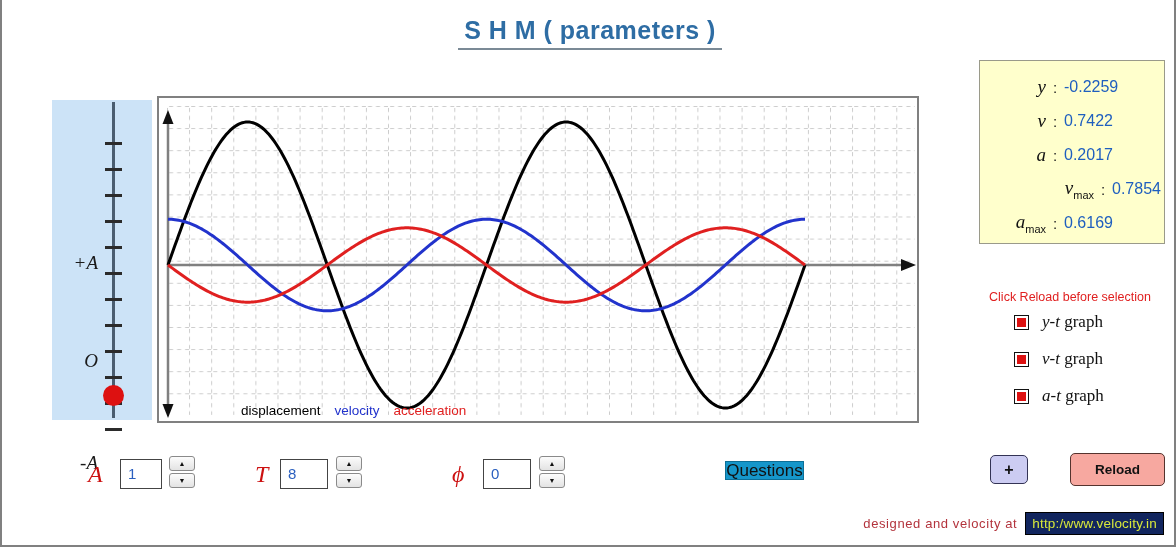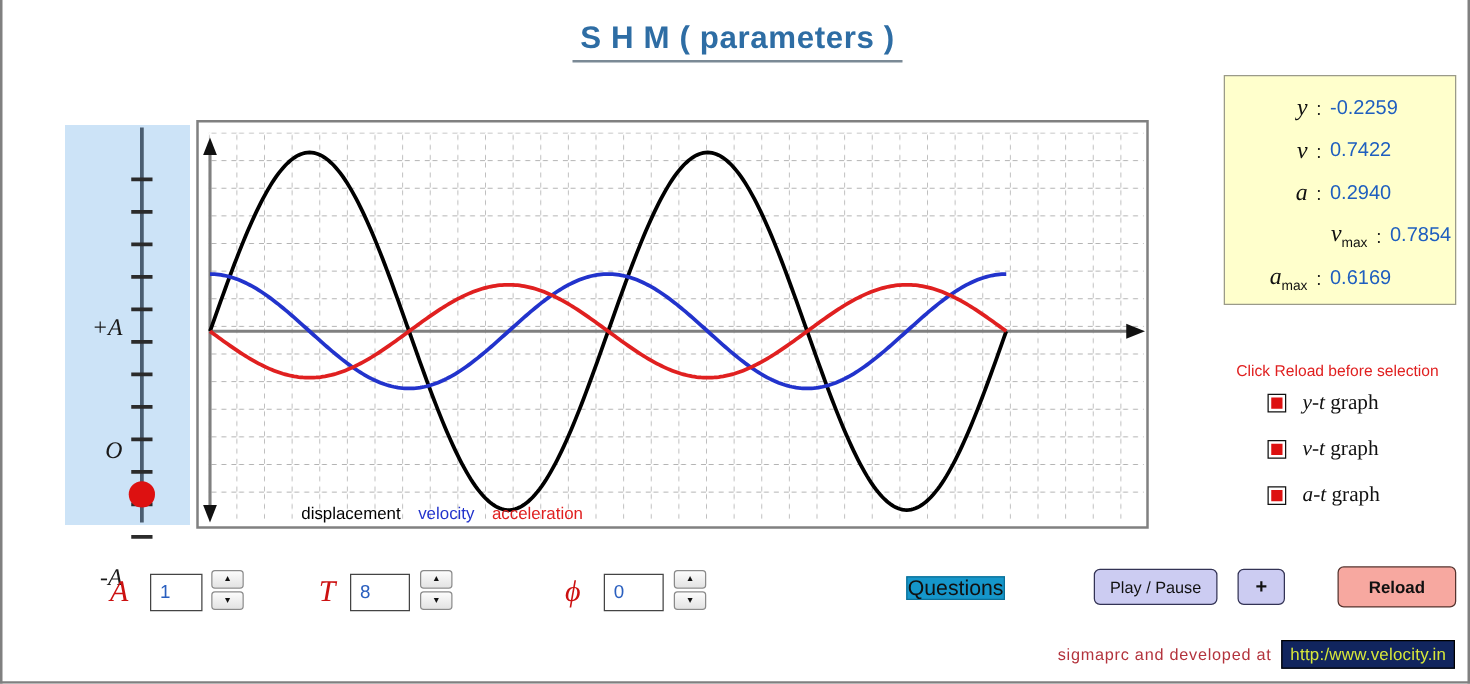--- a/index.html
+++ b/index.html
@@ -391,21 +391,21 @@
         <div class="param-val" style="color: rgb(31, 95, 191);">-0.2259</div>
       </div>
       <div class="param-row" style="top: 43px;">
         <div class="param-sym">v</div>
         <div class="param-colon">:</div>
         <div class="param-val" style="color: rgb(31, 95, 191);">0.7422</div>
       </div>
       <div class="param-row" style="top: 77px;">
         <div class="param-sym">a</div>
         <div class="param-colon">:</div>
-        <div class="param-val" style="color: rgb(31, 95, 191);">0.2940</div>
+        <div class="param-val" style="color: rgb(31, 95, 191);">0.2017</div>
       </div>
       <div class="param-row" style="top: 111px; margin-left: 48px;">
         <div class="param-sym">v<sub>max</sub></div>
         <div class="param-colon">:</div>
         <div class="param-val" style="color: rgb(31, 95, 191);">0.7854</div>
       </div>
       <div class="param-row" style="top: 145px;">
         <div class="param-sym">a<sub>max</sub></div>
         <div class="param-colon">:</div>
         <div class="param-val" style="color: rgb(31, 95, 191);">0.6169</div>
@@ -449,22 +449,21 @@
       </div>
       <div class="ctrl-label" style="left: 450px; top: 461px;">ϕ</div>
       <div class="num-input" style="left: 481px; top: 459px; width: 48px;">0</div>
       <div class="stepper" style="left: 537px; top: 456px;">
         <div class="stp-btn up">▲</div>
         <div class="stp-btn down">▼</div>
       </div>
     </div>
 
   <div id="btn-questions">Questions</div>
-  <div id="btn-playpause">Play / Pause</div>
   <div id="btn-plus">+</div>
   <div id="btn-reload">Reload</div>
 
   <div id="footer">
-    <span id="footer-text">sigmaprc  and  developed  at</span>
+    <span id="footer-text">designed  and  velocity  at</span>
     <span id="footer-url">http:/www.velocity.in</span>
   </div>
 
 </div>
 
 </body></html>

